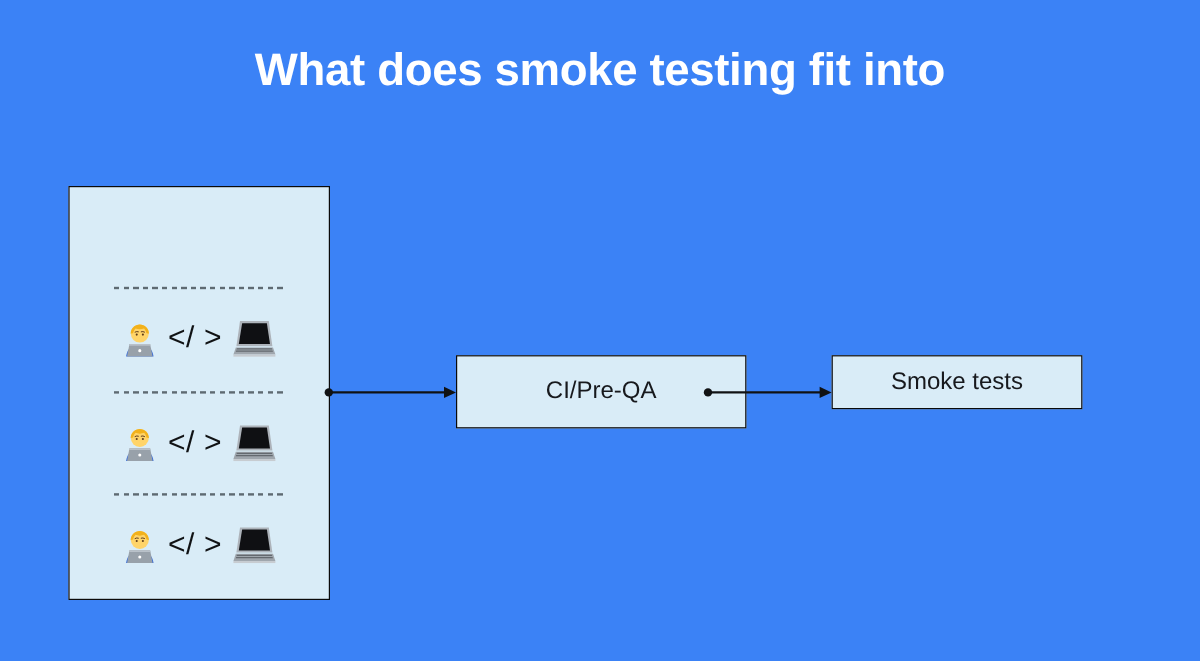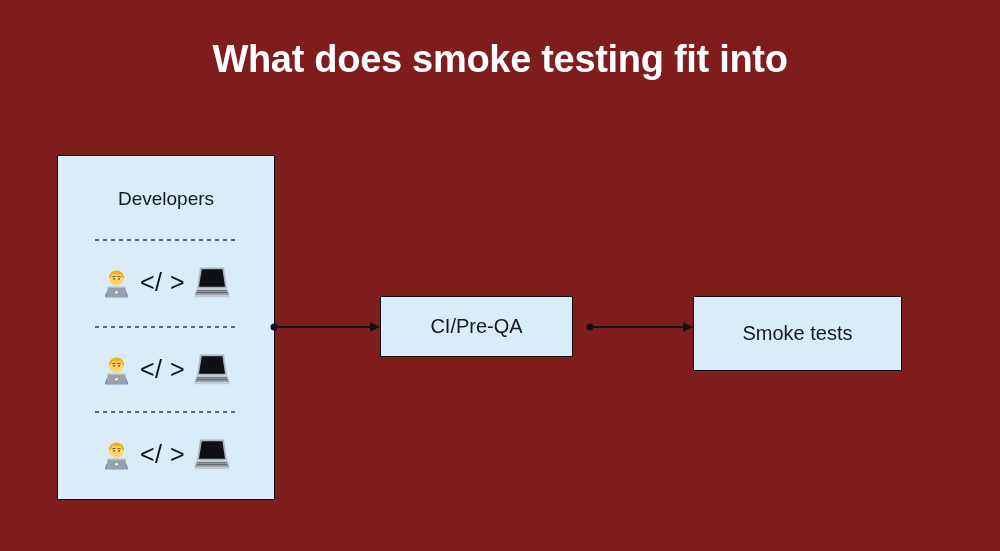--- a/index.html
+++ b/index.html
@@ -5,21 +5,21 @@
   * { margin: 0; padding: 0; box-sizing: border-box; }
   html, body { width: 1000px; height: 551px; }
   body {
     font-family: "Liberation Sans", sans-serif;
     overflow: hidden;
   }
   .canvas {
     position: relative;
     width: 1000px;
     height: 551px;
-    background: #7f1d1d;
+    background: #3b82f6;
   }
   
   .title {
     position: absolute;
     top: 38px;
     left: 0;
     width: 100%;
     text-align: center;
     color: #FFFFFF;
     font-size: 38px;
@@ -85,41 +85,40 @@
   .code-text {
     font-size: 25px;
     font-weight: 500;
     color: #101214;
     letter-spacing: 0.5px;
     line-height: 1;
     padding: 0 2px;
   }
   .emoji-svg { display: block; }
   
-  .ci-box    { left: 380px; top: 296px; width: 193px; height: 61px; }
-  .smoke-box { left: 693px; top: 296px; width: 209px; height: 75px; }
+  .ci-box    { left: 380px; top: 296px; width: 242px; height: 61px; }
+  .smoke-box { left: 693px; top: 296px; width: 209px; height: 45px; }
   
   .arrows {
     position: absolute;
     top: 0; left: 0;
     width: 1000px; height: 551px;
     pointer-events: none;
   }
 </style>
 </head>
 <body>
 
 <div class="canvas">
 
   <h1 class="title">
     <span>What does smoke testing fit into</span>
   </h1>
 
   <div class="node developers-box">
-    <div class="dev-label">Developers</div>
 
     <div class="divider d1"></div>
 
     <div class="dev-row r1">
       <svg class="emoji-svg" width="33" height="32" viewBox="0 0 36 34">
         <path d="M5.5 33 C6.5 25.5 11 22.5 18 22.5 C25 22.5 29.5 25.5 30.5 33 Z" fill="#3D6FD6"></path>
         <circle cx="18" cy="12" r="8.2" fill="#FFD469"></circle>
         <path d="M18 3.8 c-4.6 0 -8.3 3.7 -8.3 8.3 l2.2 -0.4 c0.5 -2 1.2 -3.2 2.2 -4.3 c2.5 1 5.3 1 7.8 0 c1 1.1 1.7 2.3 2.2 4.3 l2.2 0.4 c0 -4.6 -3.7 -8.3 -8.3 -8.3 z" fill="#F2B11B"></path>
         <circle cx="15.2" cy="13" r="0.95" fill="#5D3A1A"></circle>
         <circle cx="20.8" cy="13" r="0.95" fill="#5D3A1A"></circle>

